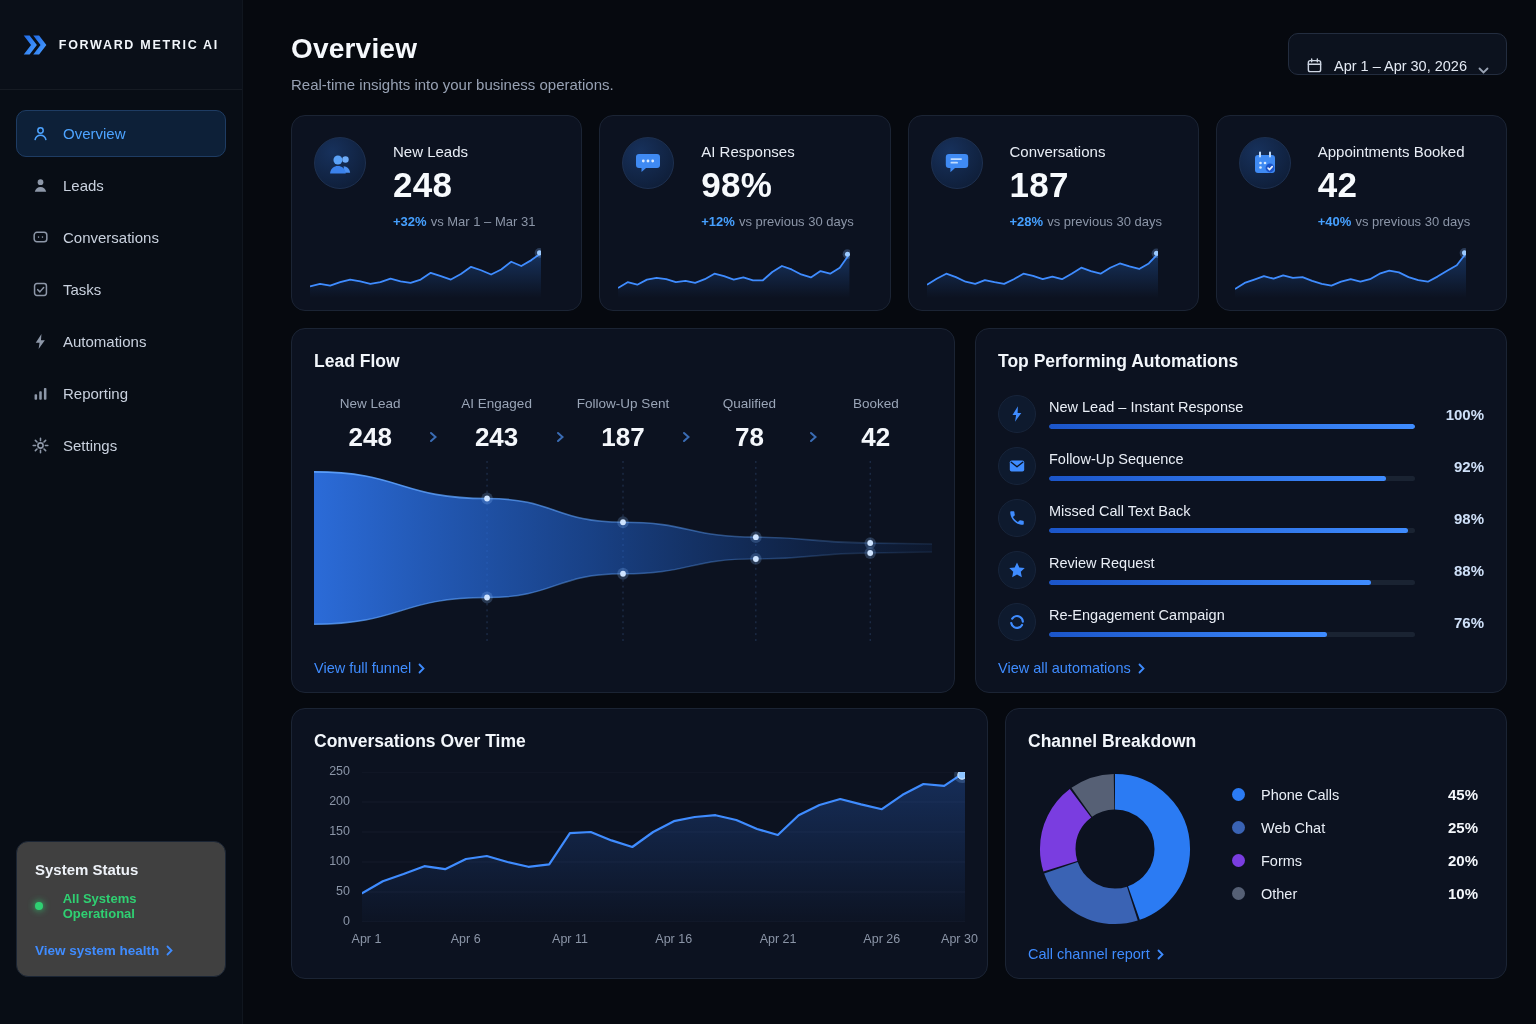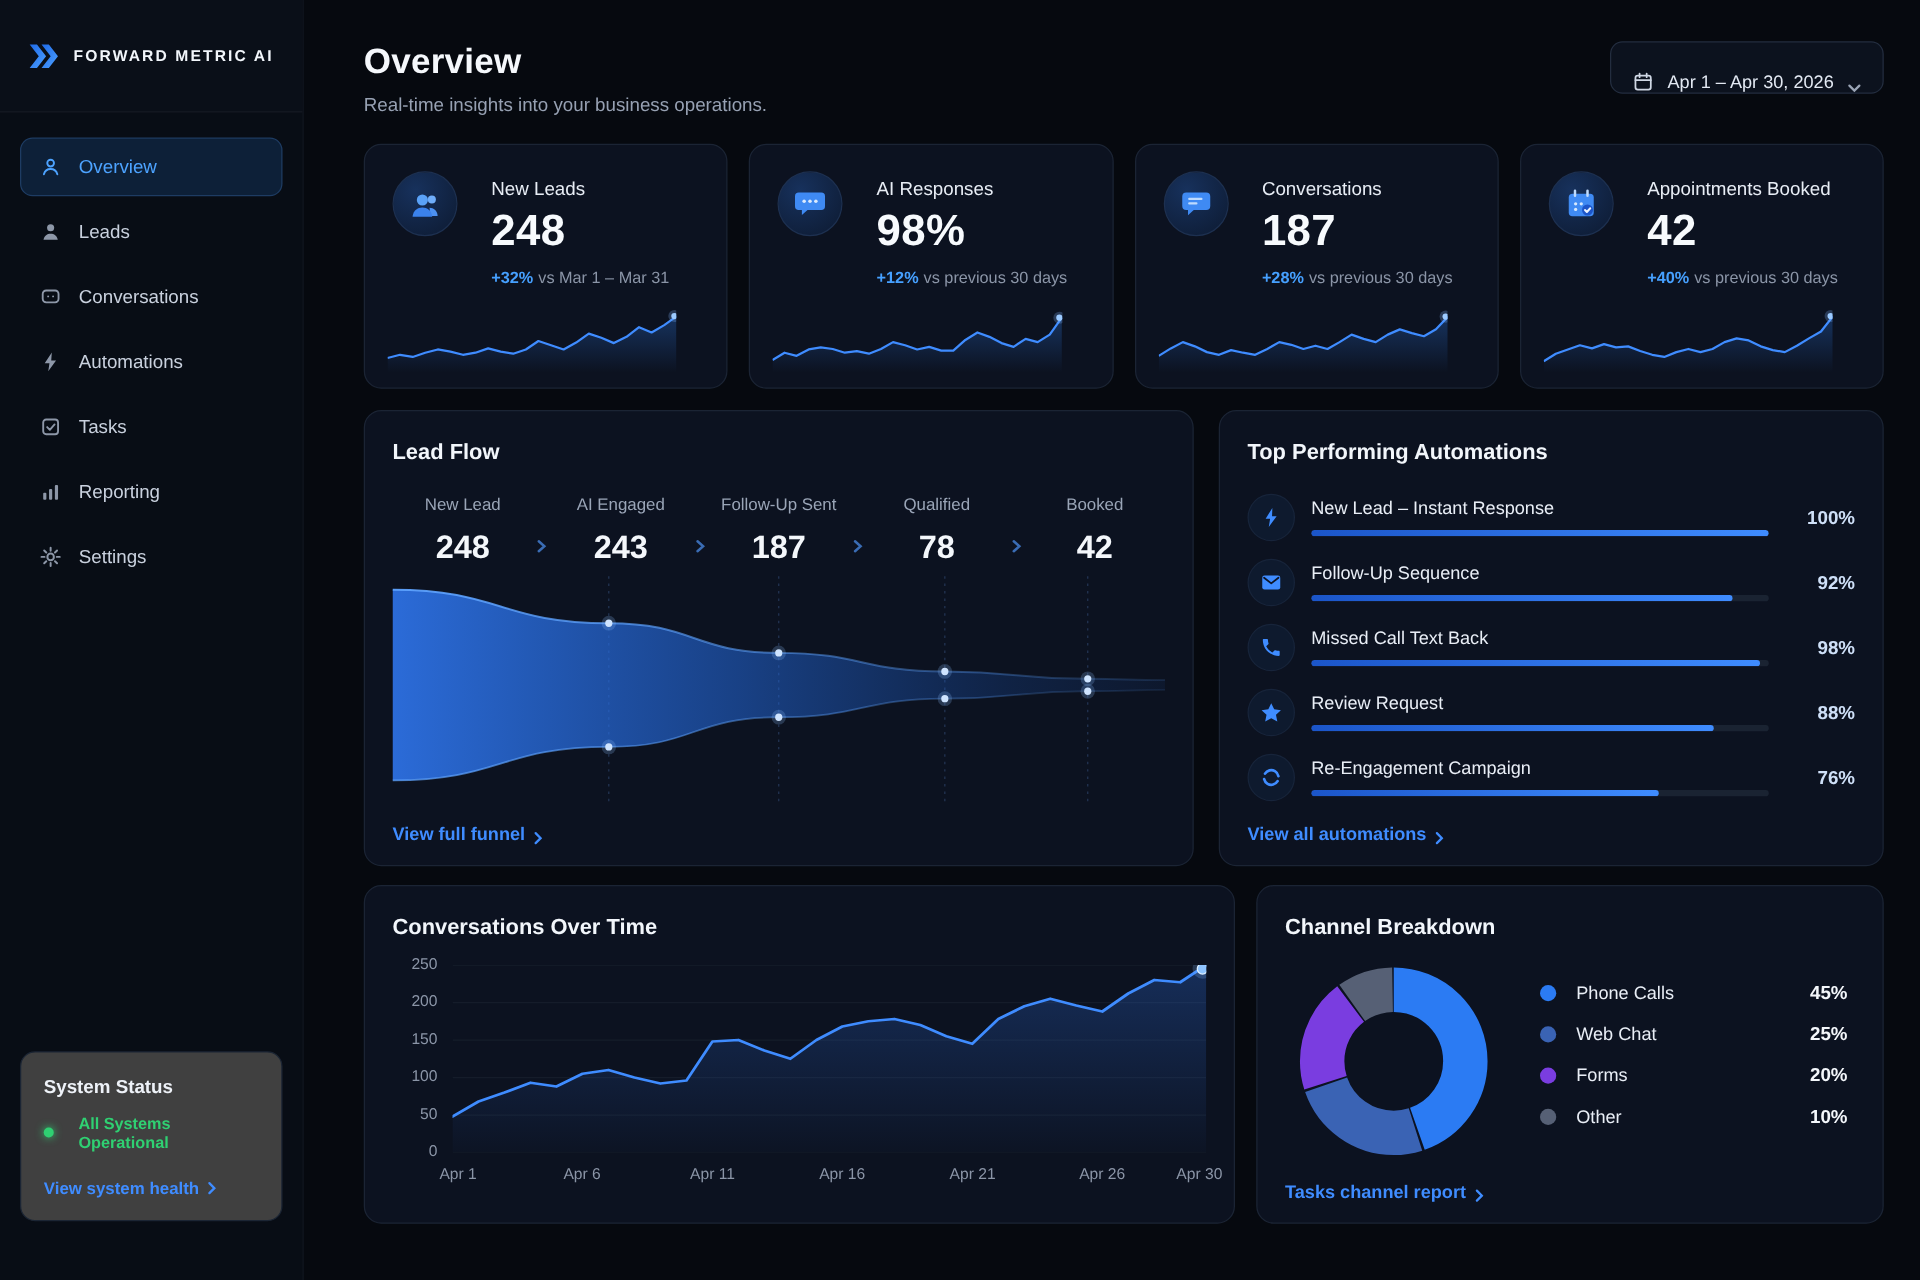--- a/index.html
+++ b/index.html
@@ -25,21 +25,21 @@
 
   
   main{flex:1;padding:33px 29px 0 48px;display:flex;flex-direction:column}
   .header{display:flex;justify-content:space-between;align-items:flex-start}
   h1{font-size:28px;font-weight:700;color:#f5f8fc;letter-spacing:.2px}
   .subtitle{margin-top:11px;font-size:15px;color:#97a1b3}
   .date-pill{height:42px;padding:0 17px;border-radius:10px;background:#0c121e;border:1px solid #232d3f;color:#e3e9f3;font-size:14.5px;display:flex;align-items:flex-end;gap:11px;cursor:pointer}
 
   .card{background:#0c1220;border:1px solid #1b2434;border-radius:14px;position:relative}
   .card h2{font-size:17.5px;font-weight:700;color:#f2f6fb}
-  .card-link{position:absolute;left:22px;bottom:16px;display:flex;align-items:flex-end;gap:7px;color:#3f8cff;font-size:14.5px;font-weight:700;cursor:pointer}
+  .card-link{position:absolute;left:22px;bottom:16px;display:flex;align-items:center;gap:7px;color:#3f8cff;font-size:14.5px;font-weight:400;cursor:pointer}
 
   
   .kpi-row{display:grid;grid-template-columns:repeat(4,1fr);gap:17px;margin-top:22px;height:196px}
   .kpi{position:relative;overflow:hidden}
   .kpi-icon{position:absolute;top:21px;left:22px;width:52px;height:52px;border-radius:50%;background:radial-gradient(circle at 35% 28%,#17315c,#0d1a31);border:1px solid #1d3050;display:flex;align-items:center;justify-content:center}
   .kpi-title{padding-top:27px;margin-left:101px;font-size:15px;font-weight:500;color:#e8edf5}
   .kpi-value{margin:5px 0 0 101px;font-size:35px;font-weight:700;color:#f7fafd;letter-spacing:.3px}
   .kpi-delta{margin:9px 0 0 101px;font-size:13px;color:#8b95a7;white-space:nowrap}
   .kpi-delta b{color:#46a0ff;font-weight:700;margin-right:4px}
   .spark{position:absolute;left:18px;right:18px;bottom:12px;height:54px;display:block}
@@ -143,31 +143,31 @@
       </div>
       <div class="nav-item">
         <svg width="19" height="19" viewBox="0 0 24 24" fill="none" stroke="currentColor" stroke-width="1.9" stroke-linecap="round">
           <rect x="4" y="5.5" width="16" height="12" rx="3.5"></rect>
             <circle cx="9.5" cy="11.5" r="1" fill="currentColor" stroke="none"></circle>
             <circle cx="14.5" cy="11.5" r="1" fill="currentColor" stroke="none"></circle>
         </svg>
         <span>Conversations</span>
       </div>
       <div class="nav-item">
-        <svg width="19" height="19" viewBox="0 0 24 24" fill="currentColor">
-          <path d="M13.2 2.5 6 13.5h4.8L9.6 21.5l7.9-11H12.6z"></path>
-        </svg>
-        <span>Automations</span>
-      </div>
-      <div class="nav-item">
         <svg width="19" height="19" viewBox="0 0 24 24" fill="none" stroke="currentColor" stroke-width="1.9" stroke-linecap="round" stroke-linejoin="round">
           <rect x="4.5" y="4.5" width="15" height="15" rx="3"></rect>
             <polyline points="8.5 12.2 11.2 15 16 9.5"></polyline>
         </svg>
         <span>Tasks</span>
+      </div>
+      <div class="nav-item">
+        <svg width="19" height="19" viewBox="0 0 24 24" fill="currentColor">
+          <path d="M13.2 2.5 6 13.5h4.8L9.6 21.5l7.9-11H12.6z"></path>
+        </svg>
+        <span>Automations</span>
       </div>
       <div class="nav-item">
         <svg width="19" height="19" viewBox="0 0 24 24" fill="currentColor">
           <rect x="4.5" y="13" width="3.2" height="7" rx="1"></rect>
             <rect x="10.4" y="9" width="3.2" height="11" rx="1"></rect>
             <rect x="16.3" y="5" width="3.2" height="15" rx="1"></rect>
         </svg>
         <span>Reporting</span>
       </div>
       <div class="nav-item">
@@ -522,21 +522,21 @@
               <span class="legend-pct">20%</span>
             </div>
             <div class="legend-row">
               <span class="legend-swatch" style="background: rgb(86, 96, 117);"></span>
               <span class="legend-label">Other</span>
               <span class="legend-pct">10%</span>
             </div>
           </div>
         </div>
         <div class="card-link">
-          <span>Tasks channel report</span>
+          <span>Call channel report</span>
           <svg width="7" height="11" viewBox="0 0 7 11" fill="none" stroke="currentColor" stroke-width="1.8" stroke-linecap="round">
               <polyline points="1.5 1.5 5.5 5.5 1.5 9.5"></polyline>
             </svg>
         </div>
       </div>
     </section>
   </main>
 </div>
 
 </body></html>

